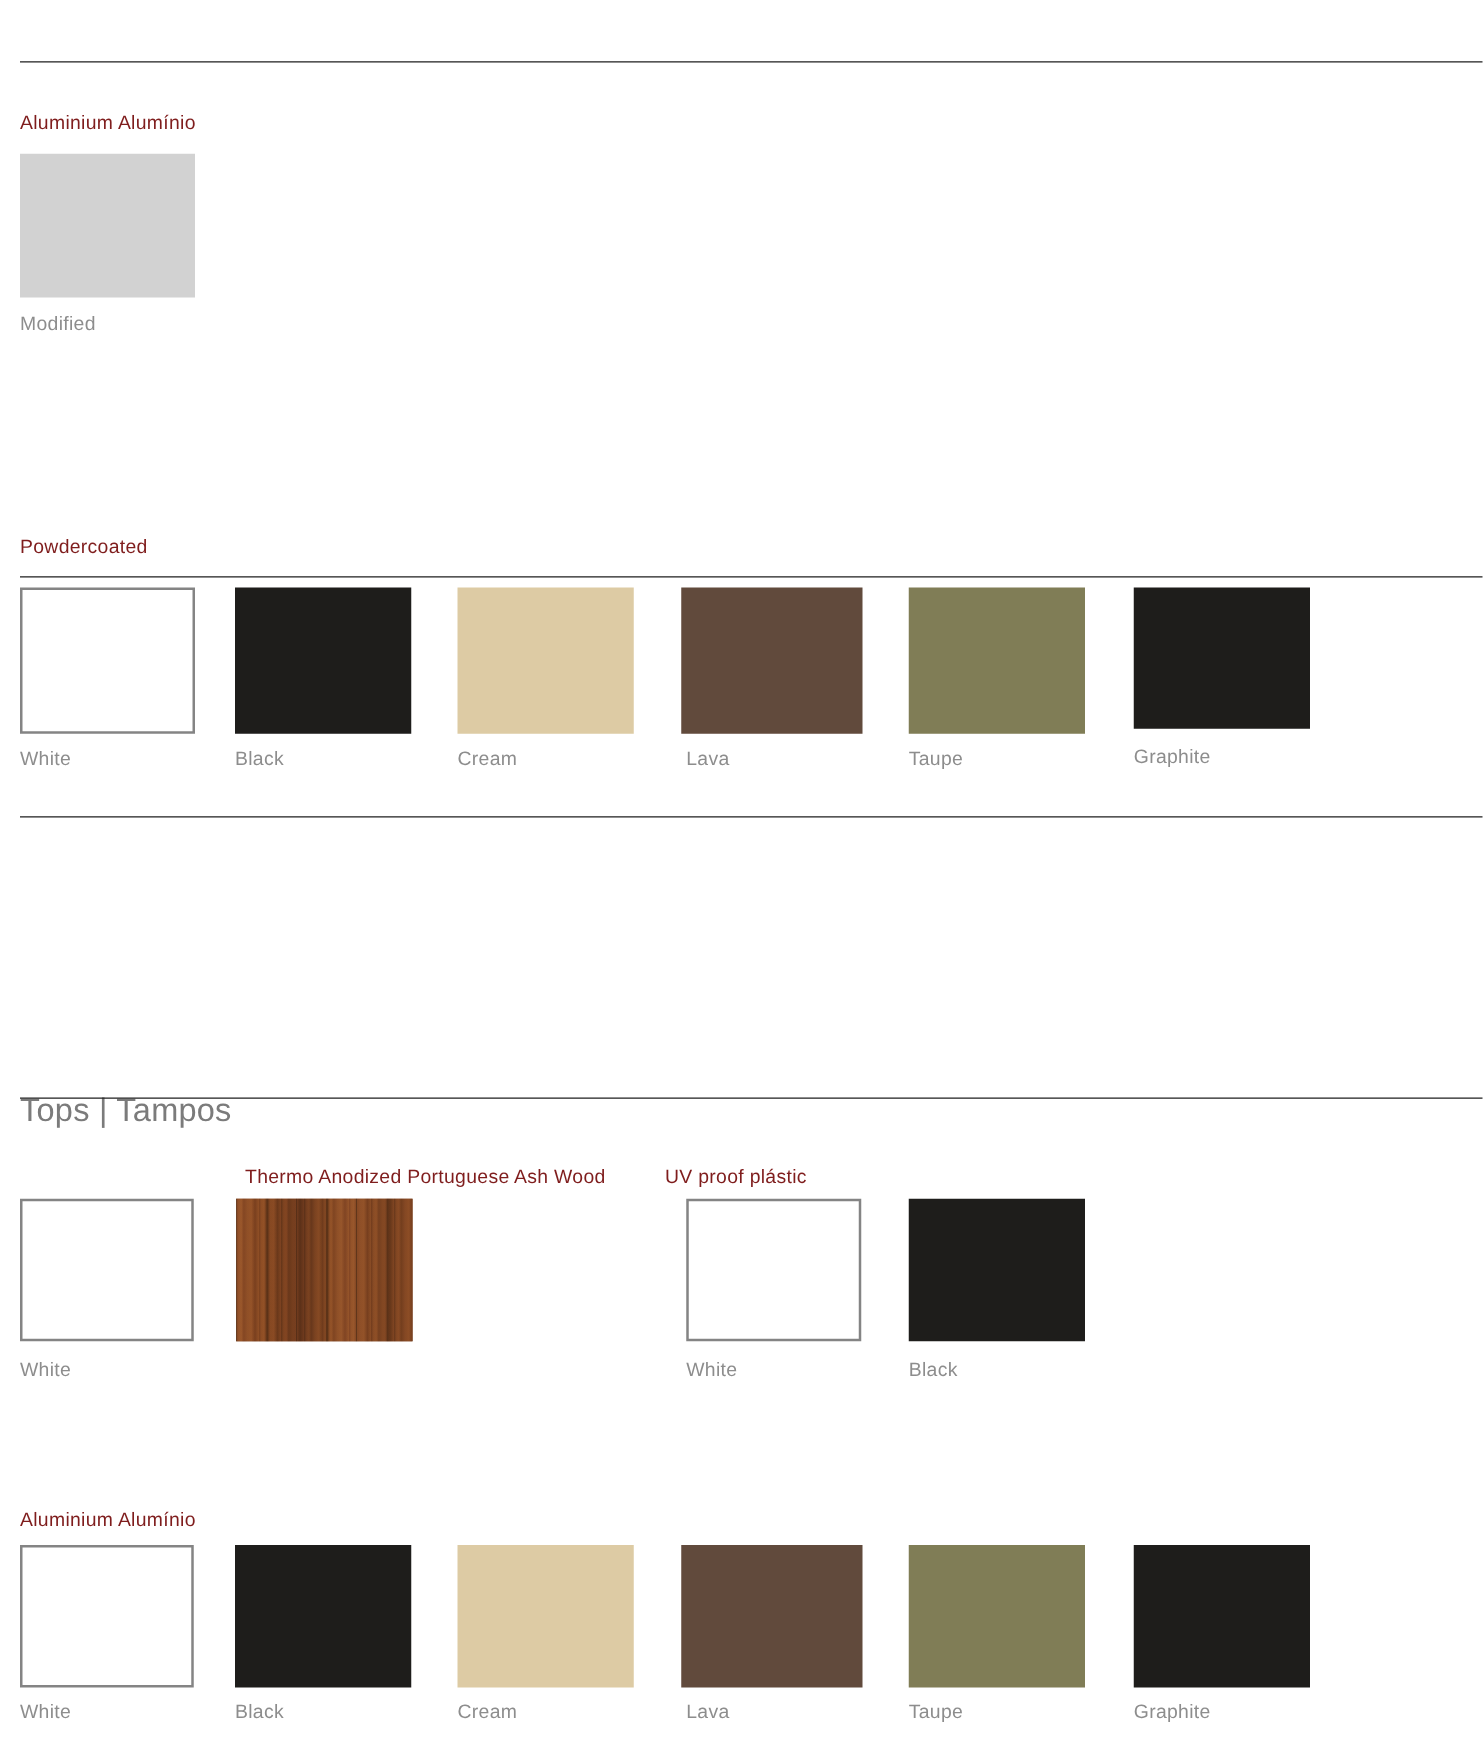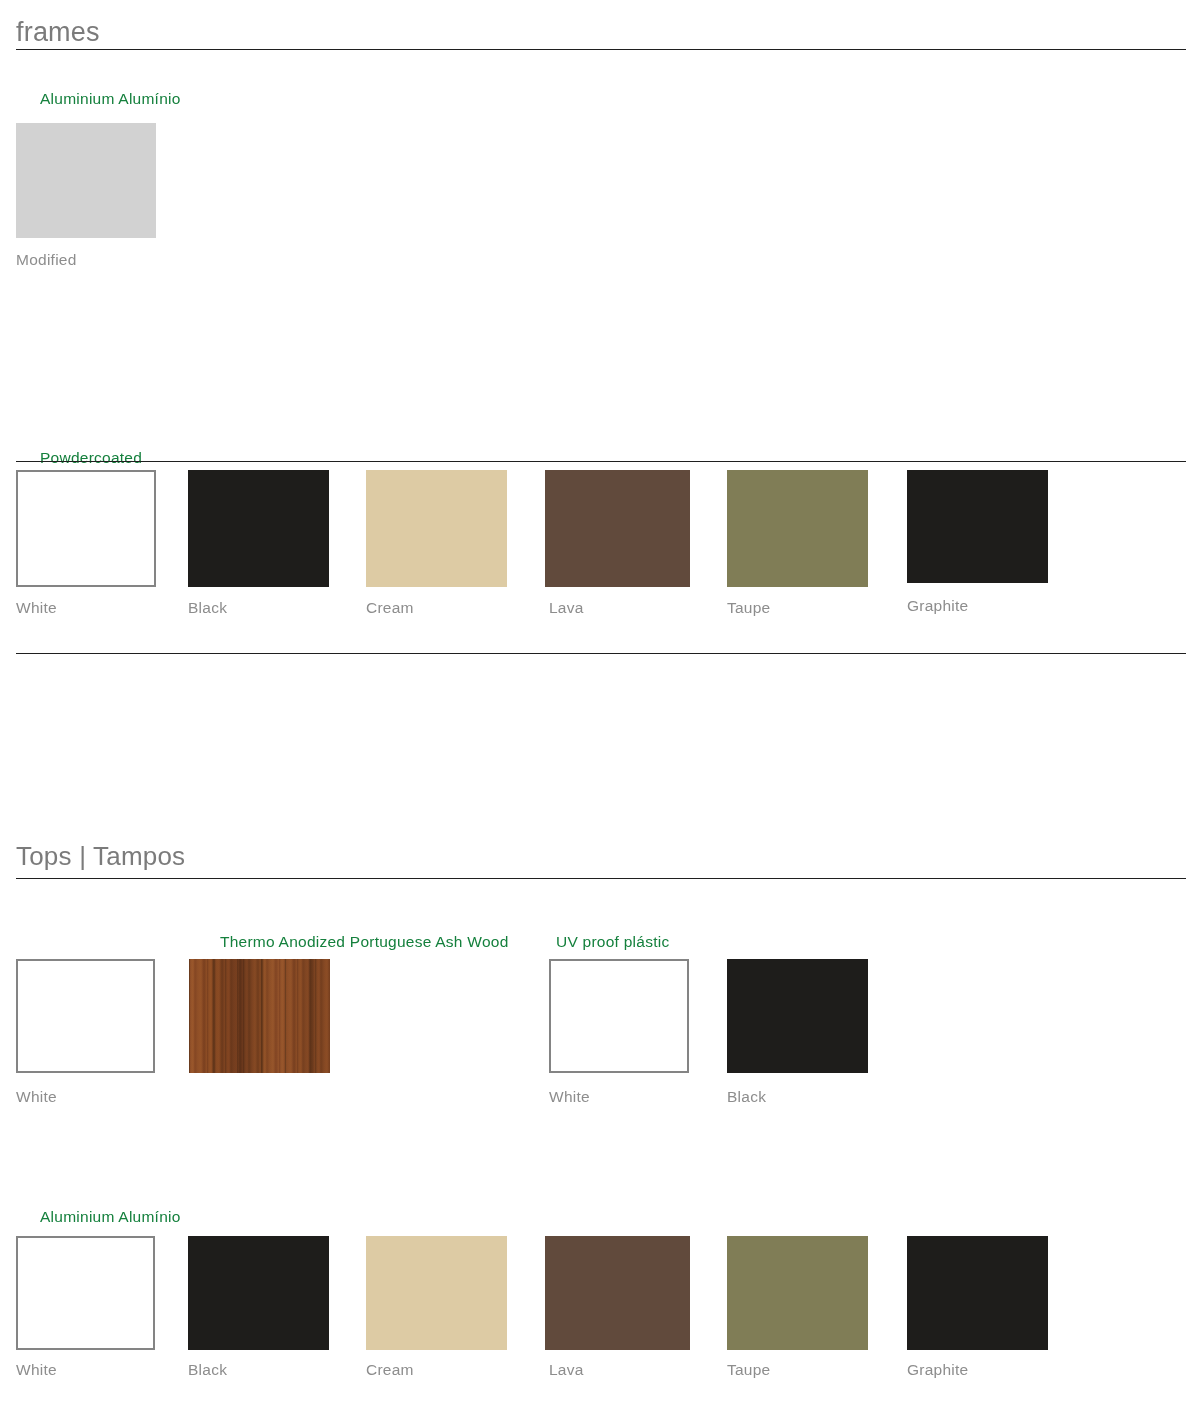--- a/index.html
+++ b/index.html
@@ -31,42 +31,42 @@
     font-size: 27px;
     font-weight: 400;
     color: #7b7b7b;
     letter-spacing: 0.2px;
     line-height: 1.05;
     white-space: nowrap;
     display: block;
   }
   .section-head .title.small {
     font-size: 26px;
+    margin-top: 32px;
   }
   .rule-dark {
     position: absolute;
     left: 16px;
     right: 0;
     height: 1px;
     background: #1f1f1f;
   }
   .rule-dark.full {
     left: 16px;
     right: 0;
   }
 
   
   .group-label {
     position: absolute;
     font-size: 15.5px;
-    color: #15803d;
+    color: #7f1d1d;
     letter-spacing: 0.25px;
     white-space: nowrap;
     line-height: 1;
-    margin-left: 24px;
   }
 
   
   .swatch {
     position: absolute;
     box-sizing: border-box;
   }
   .swatch.bordered {
     border: 2px solid #848484;
     background: #ffffff;
@@ -101,31 +101,28 @@
         rgba(255,255,255,0.06) 0%, rgba(0,0,0,0.05) 45%,
         rgba(0,0,0,0.12) 100%);
     background-blend-mode: overlay, multiply, normal, normal;
   }
 </style>
 </head>
 <body>
 
 <div class="page">
 
-  <div class="section-head" style="top:18px;">
-    <span class="title">frames</span>
-  </div>
   <div class="rule-dark full" style="top:49px;"></div>
 
   <div class="group-label" style="left:16px; top:91px;">Aluminium  Alumínio</div>
 
   <div class="swatch" style="left:16px; top:123px; width:140px; height:115px; background:#d2d2d2;"></div>
   <div class="swatch-label" style="left:16px; top:252px;">Modified</div>
 
-  <div class="group-label" style="left:16px; top:450px;">Powdercoated</div>
+  <div class="group-label" style="left:16px; top:430px;">Powdercoated</div>
   <div class="rule-dark full" style="top:461px;"></div>
 
   <div class="swatch bordered" style="left:16px; top:470px; width:140px; height:117px;"></div>
   <div class="swatch-label" style="left:16px; top:600px;">White</div>
 
   <div class="swatch" style="left:188px; top:470px; width:141px; height:117px; background:#1e1d1b;"></div>
   <div class="swatch-label" style="left:188px; top:600px;">Black</div>
 
   <div class="swatch" style="left:366px; top:470px; width:141px; height:117px; background:#ddcba4;"></div>
   <div class="swatch-label" style="left:366px; top:600px;">Cream</div>

